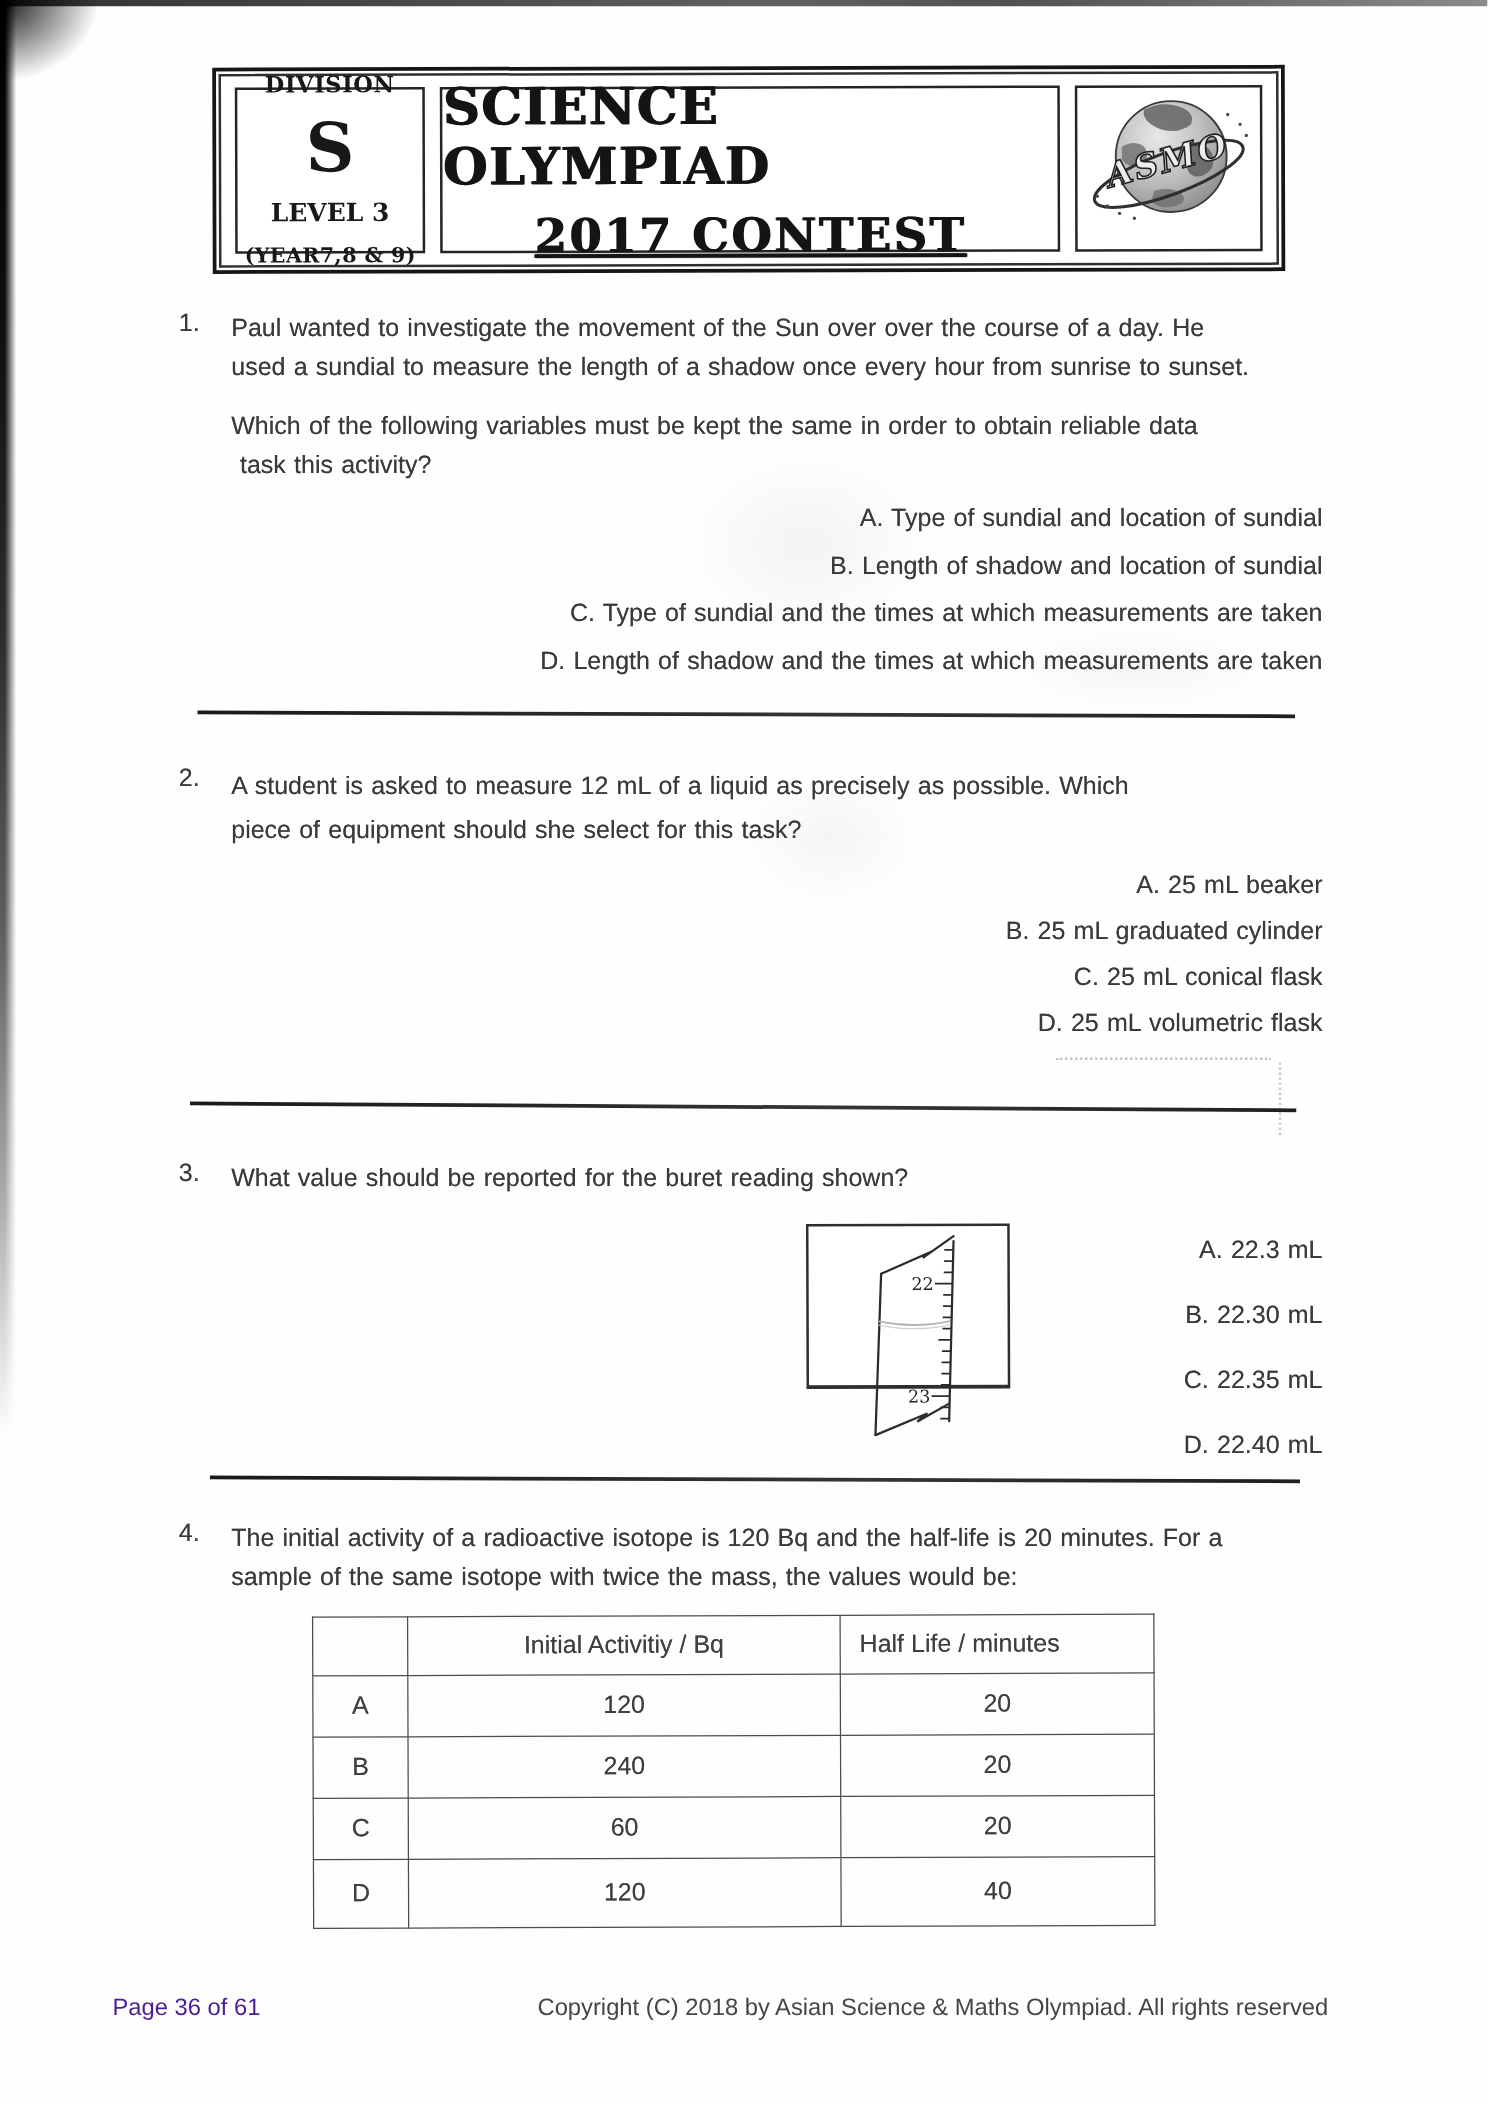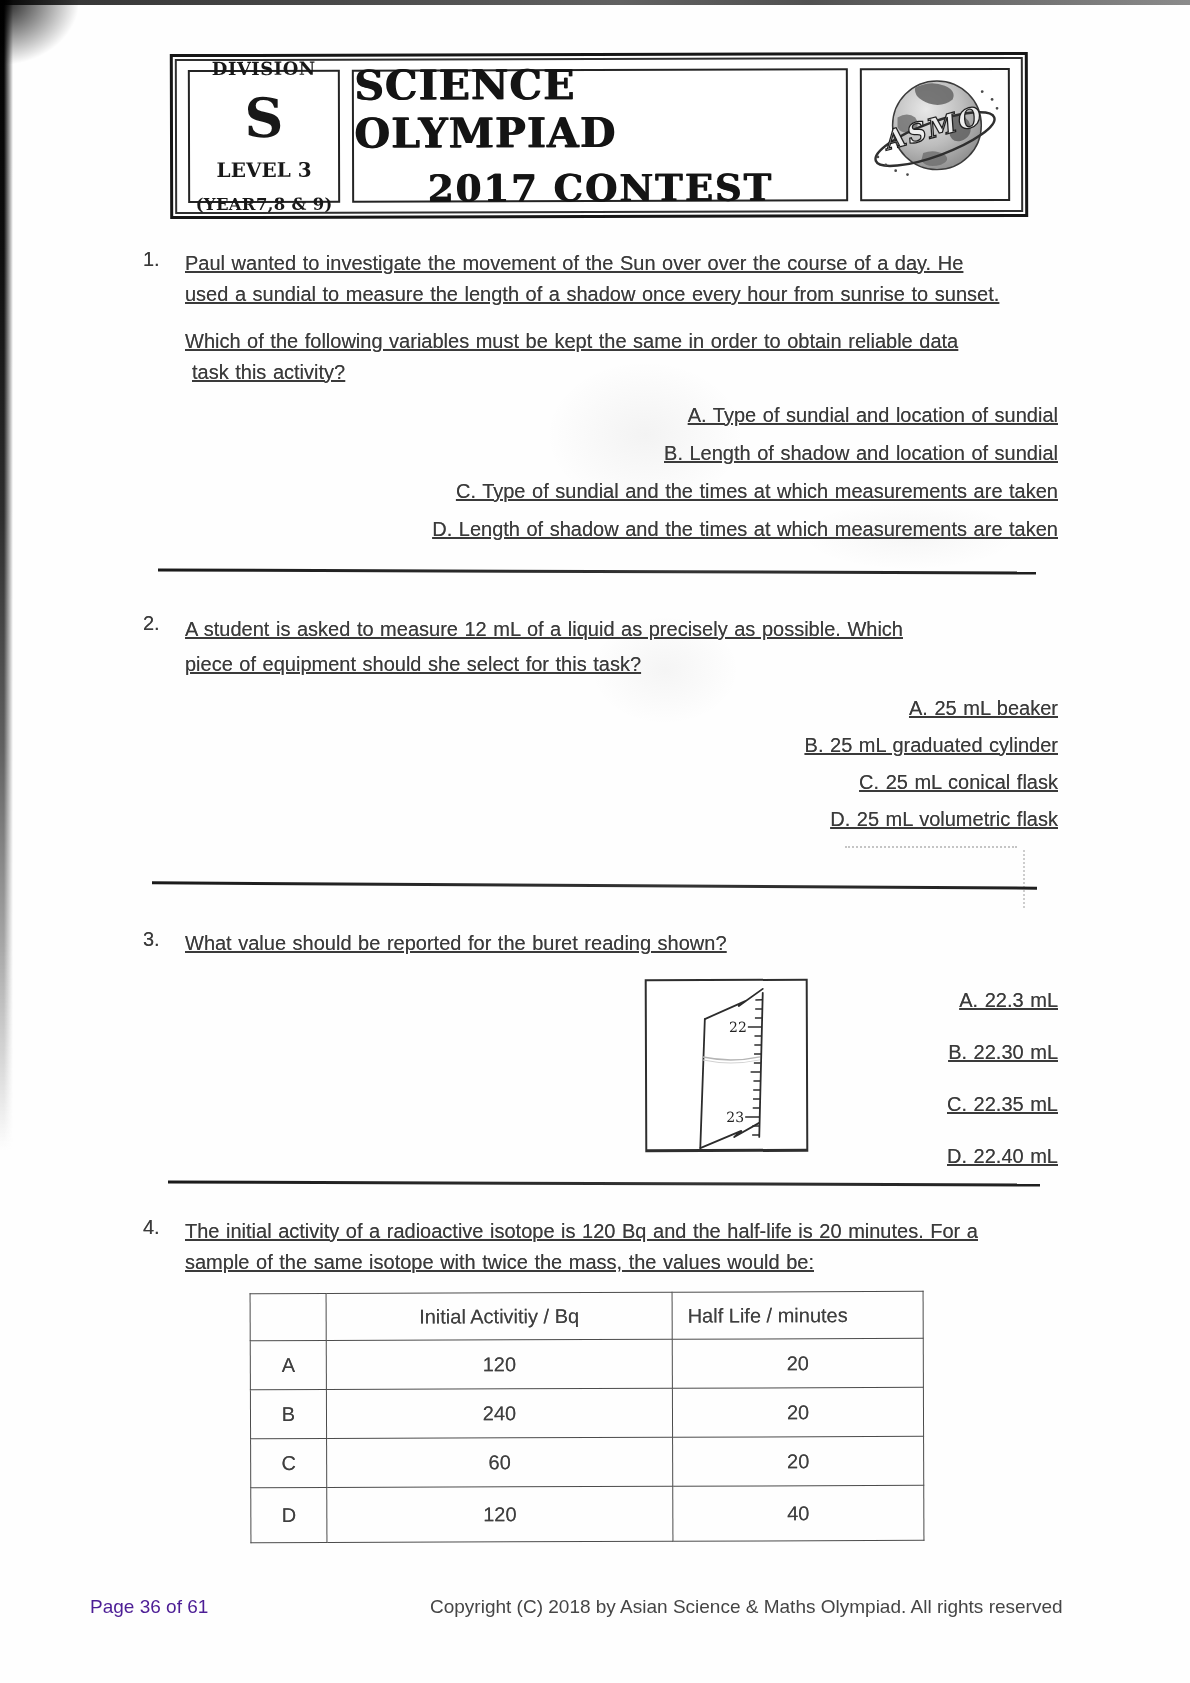--- a/index.html
+++ b/index.html
@@ -33,45 +33,45 @@
   .hcell{border:2px solid #242424;box-sizing:border-box;background:#fff;}
   .division{width:152px;display:flex;flex-direction:column;align-items:center;justify-content:center;
     font-family:"DejaVu Serif",serif;font-weight:bold;color:#181818;line-height:1.15;gap:14px;}
   .division .lbl{font-size:18px;letter-spacing:.5px;}
   .division .big-s{font-size:54px;line-height:.95;}
   .division .level{font-size:20px;}
   .division .year{font-size:16.5px;letter-spacing:.3px;}
   .titlebox{flex:1;display:flex;flex-direction:column;justify-content:center;align-items:center;gap:9px;
     font-family:"DejaVu Serif",serif;font-weight:bold;color:#141414;}
   .titlebox .t1{font-size:41px;letter-spacing:1px;text-shadow:1px 0 0 #141414;}
-  .titlebox .t2{font-size:37px;letter-spacing:2px;text-shadow:1px 0 0 #141414;}
+  .titlebox .t2{font-size:37px;letter-spacing:2px;text-shadow:1px 0 0 #141414;text-decoration:underline;}
   .logobox{width:150px;display:flex;align-items:center;justify-content:center;}
 
   
   .q{position:absolute;left:143px;width:915px;display:flex;font-size:20px;
     text-shadow:0 0 .4px rgba(60,60,60,.7);}
   .qnum{width:42px;flex:0 0 42px;}
-  .qbody{flex:1;text-decoration:underline;}
+  .qbody{flex:1;}
   .line{line-height:31px;word-spacing:1px;}
   .line.indent{padding-left:7px;}
   .prompt{margin-top:16px;}
   .opts{margin-top:14px;text-align:right;}
   .opt{line-height:21px;word-spacing:1px;}
   .q1 .opts .opt{margin-top:17px;}
   .q2 .opts{margin-left:25px;}
   .q2 .opts .opt{margin-top:16px;}
   .q3 .opts .opt{margin-top:31px;}
 
   .hr{position:absolute;height:3px;background:linear-gradient(to right,#1a1a1a,#343434 60%,#1f1f1f);}
   .hr1{left:158px;top:570px;width:878px;transform:rotate(.2deg);}
   .hr2{left:152px;top:884px;width:885px;transform:rotate(.35deg);}
   .hr3{left:168px;top:1182px;width:872px;transform:rotate(.2deg);}
 
   
-  .buret-box{position:absolute;left:645px;top:979px;width:163px;height:173px;box-sizing:border-box;
+  .buret-box{position:absolute;left:645px;top:979px;width:163px;height:132px;box-sizing:border-box;
     border:2px solid #2e2e2e;border-bottom-width:3px;background:#fff;transform:rotate(-0.2deg);}
 
   
   .qtable{position:absolute;left:250px;top:1292px;border-collapse:collapse;transform:rotate(-0.2deg);
     font-size:20px;color:#3f3f3f;text-shadow:0 0 .4px rgba(60,60,60,.7);}
   .qtable td,.qtable th{border:1.5px solid #4c4c4c;font-weight:normal;padding:0;}
   .qtable .c0{width:75px;text-align:center;}
   .qtable .c1{width:345px;text-align:center;}
   .qtable .c2{width:235px;text-align:center;}
   .qtable thead th{height:46px;}

